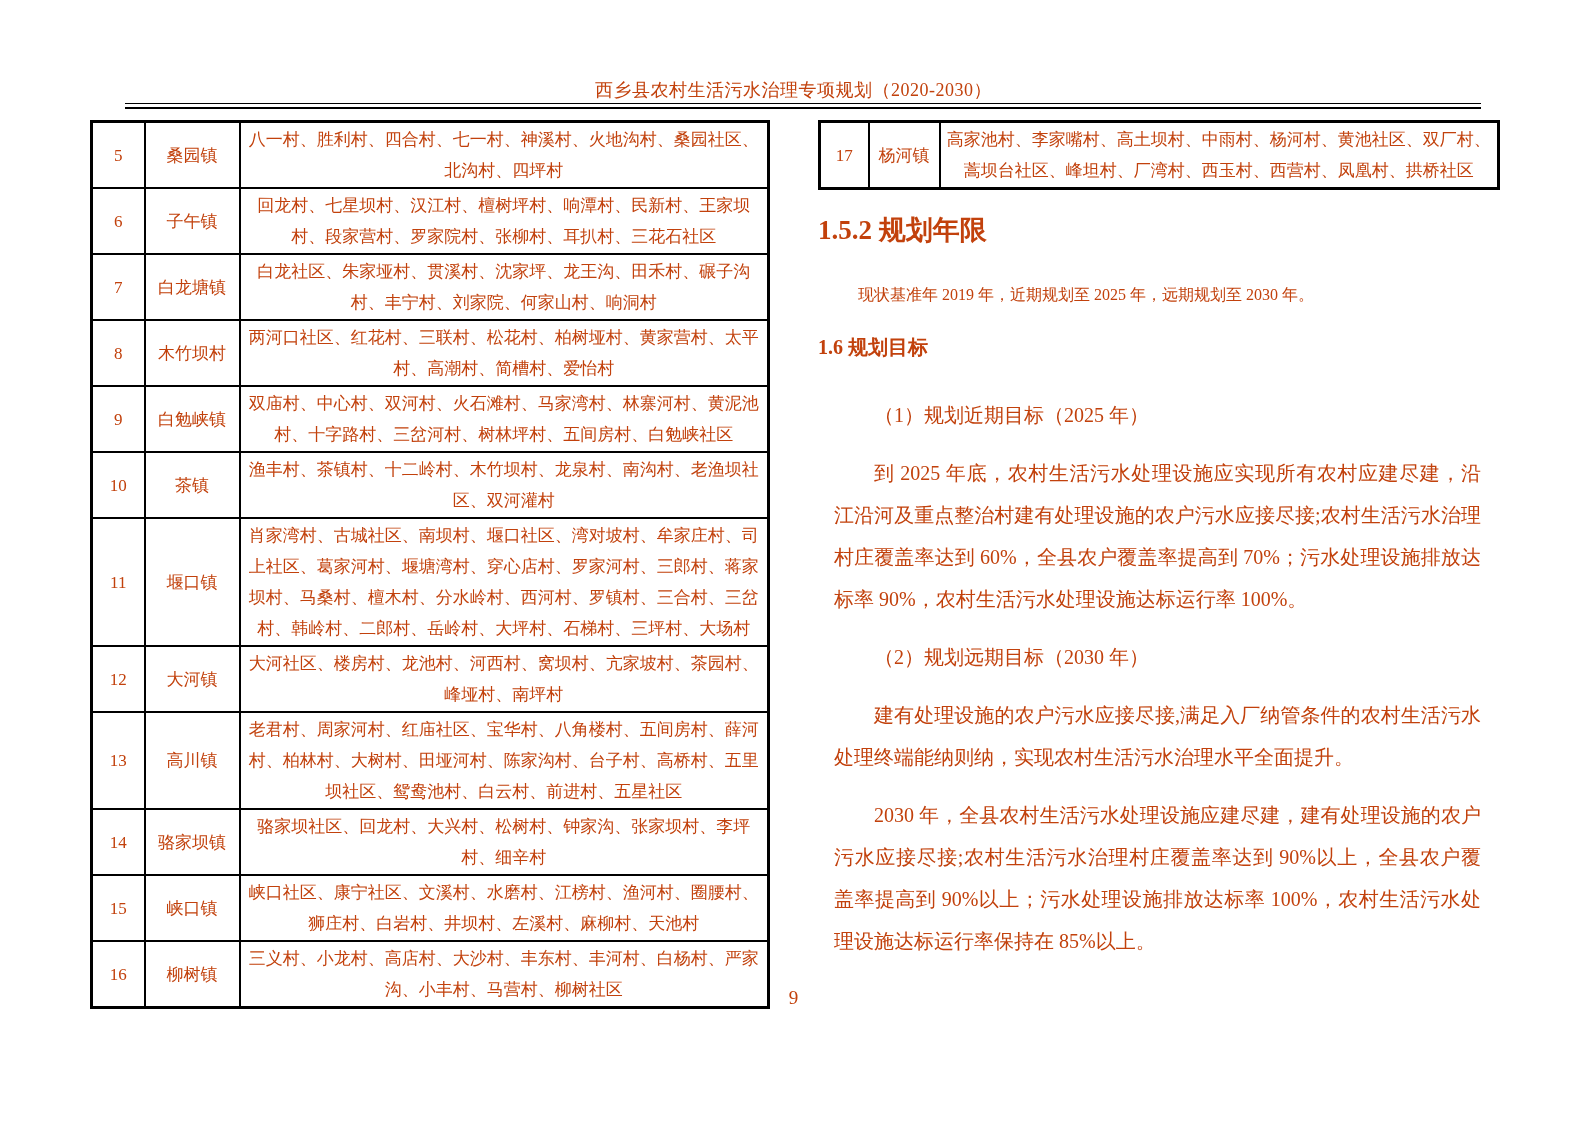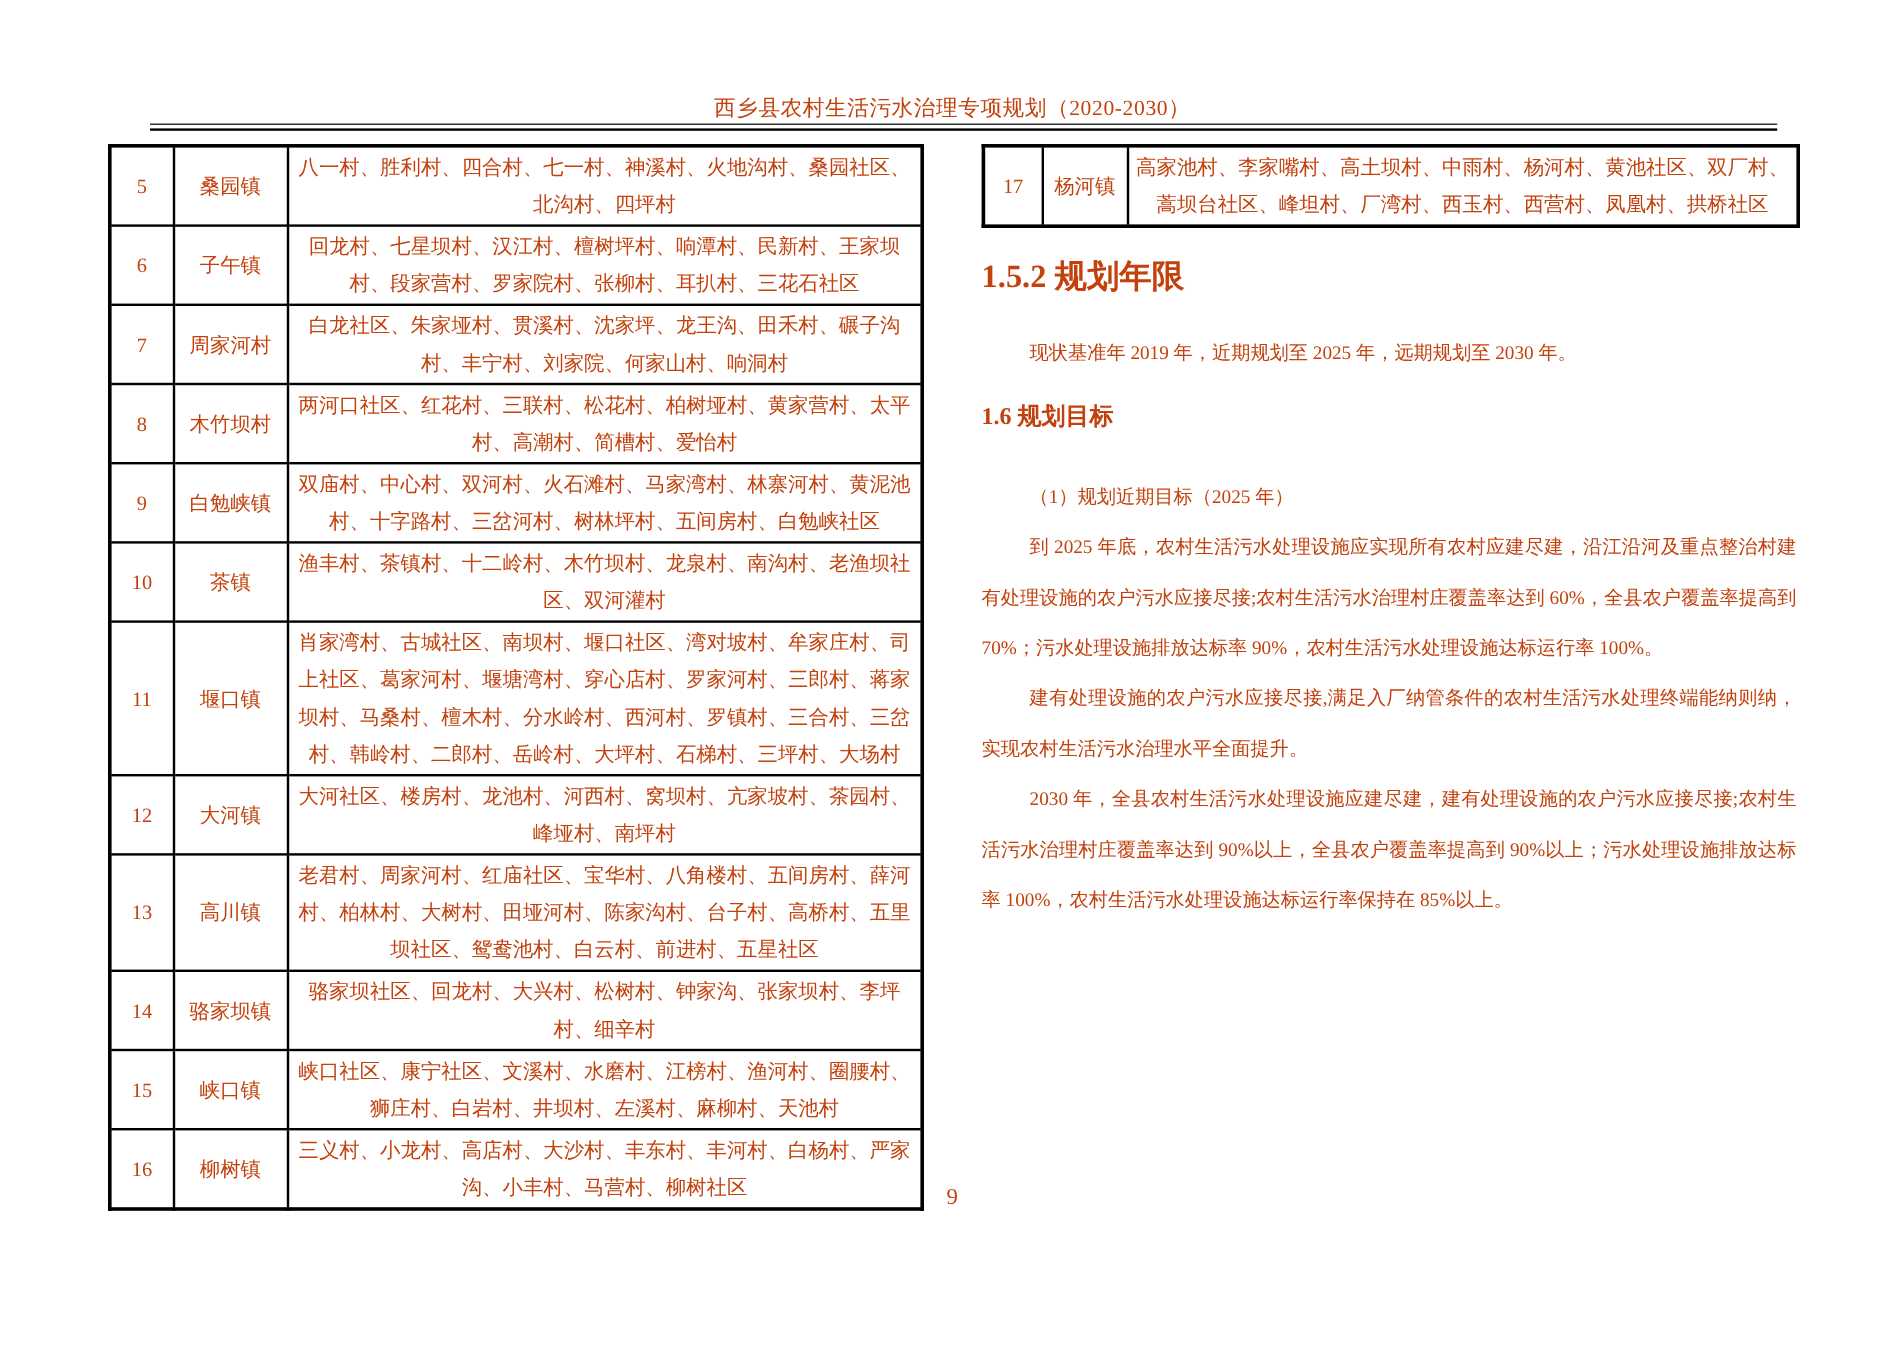--- a/index.html
+++ b/index.html
@@ -42,21 +42,21 @@
   }
   .p-years{
     margin:32px 0 0 0;font-size:16px;line-height:42px;
     text-indent:40px;text-align:justify;
   }
   .h-16{
     margin:18px 0 0 0;font-size:20px;line-height:26px;font-weight:bold;
   }
   .goals{margin-top:34px;}
   .goals p{
-    margin:0;font-size:16px;line-height:42px;
+    margin:16px;font-size:20px;line-height:42px;
     text-indent:40px;text-align:justify;
   }
   .page-number{
     position:absolute;top:987px;left:0;width:100%;
     text-align:center;font-size:19px;
   }
 </style>
 </head>
 <body>
 
@@ -77,21 +77,21 @@
           <td>桑园镇</td>
           <td>八一村、胜利村、四合村、七一村、神溪村、火地沟村、桑园社区、北沟村、四坪村</td>
         </tr>
         <tr>
           <td>6</td>
           <td>子午镇</td>
           <td>回龙村、七星坝村、汉江村、檀树坪村、响潭村、民新村、王家坝村、段家营村、罗家院村、张柳村、耳扒村、三花石社区</td>
         </tr>
         <tr>
           <td>7</td>
-          <td>周家河村</td>
+          <td>白龙塘镇</td>
           <td>白龙社区、朱家垭村、贯溪村、沈家坪、龙王沟、田禾村、碾子沟村、丰宁村、刘家院、何家山村、响洞村</td>
         </tr>
         <tr>
           <td>8</td>
           <td>木竹坝村</td>
           <td>两河口社区、红花村、三联村、松花村、柏树垭村、黄家营村、太平村、高潮村、简槽村、爱怡村</td>
         </tr>
         <tr>
           <td>9</td>
           <td>白勉峡镇</td>
@@ -154,20 +154,21 @@
 
     <div class="h-152">1.5.2 规划年限</div>
 
     <p class="p-years">现状基准年 2019 年，近期规划至 2025 年，远期规划至 2030 年。</p>
 
     <div class="h-16">1.6 规划目标</div>
 
     <div class="goals">
       <p>（1）规划近期目标（2025 年）</p>
       <p>到 2025 年底，农村生活污水处理设施应实现所有农村应建尽建，沿江沿河及重点整治村建有处理设施的农户污水应接尽接;农村生活污水治理村庄覆盖率达到 60%，全县农户覆盖率提高到 70%；污水处理设施排放达标率 90%，农村生活污水处理设施达标运行率 100%。</p>
+      <p>（2）规划远期目标（2030 年）</p>
       <p>建有处理设施的农户污水应接尽接,满足入厂纳管条件的农村生活污水处理终端能纳则纳，实现农村生活污水治理水平全面提升。</p>
       <p>2030 年，全县农村生活污水处理设施应建尽建，建有处理设施的农户污水应接尽接;农村生活污水治理村庄覆盖率达到 90%以上，全县农户覆盖率提高到 90%以上；污水处理设施排放达标率 100%，农村生活污水处理设施达标运行率保持在 85%以上。</p>
     </div>
 
   </div>
 
   <div class="page-number">9</div>
 
 </div>
 

